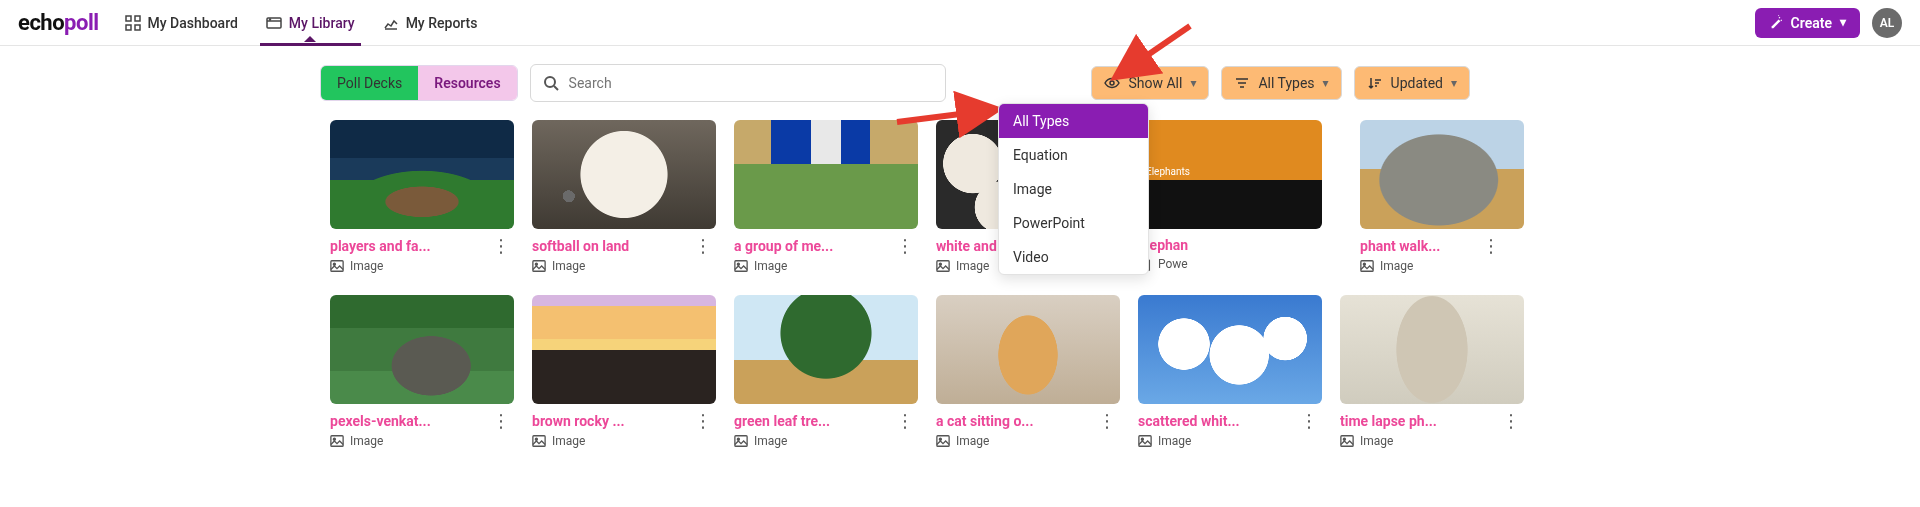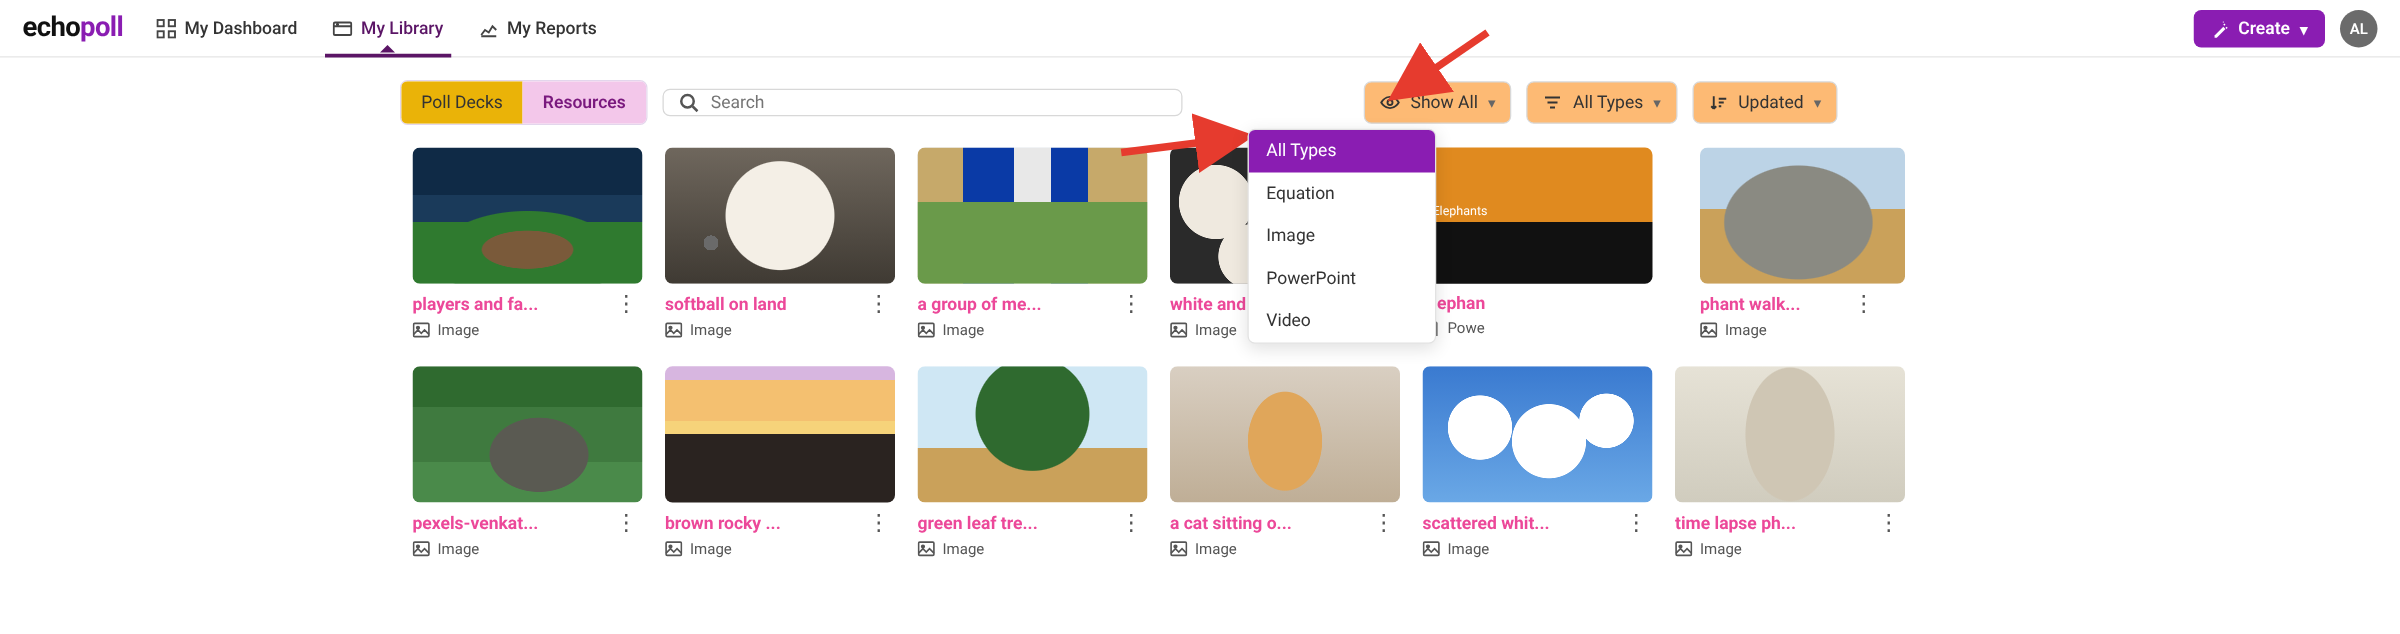--- a/index.html
+++ b/index.html
@@ -10,29 +10,29 @@
   .logo { font-size:22px; font-weight:700; letter-spacing:-0.5px; }
   .logo .l1 { color:#111; }
   .logo .l2 { color:#8a1db2; }
   .nav { display:flex; margin-left:26px; gap:28px; align-items:stretch; height:100%; }
   .nav-item { display:flex; align-items:center; gap:7px; font-size:14px; color:#333; cursor:pointer; height:100%; position:relative; font-weight:500;}
   .nav-item .ico { width:16px; height:16px; display:inline-flex; align-items:center; justify-content:center; color:#444;}
   .nav-item.active { color:#5b1566; }
   .nav-item.active::after { content:""; position:absolute; left:-6px; right:-6px; bottom:-1px; height:3px; background:#5b1566; }
   .nav-item.active::before { content:""; position:absolute; left:50%; transform:translateX(-50%); bottom:-1px; width:0; height:0; border-left:6px solid transparent; border-right:6px solid transparent; border-bottom:6px solid #5b1566; top:100%; margin-top:-9px;}
   .spacer { flex:1; }
-  .create-btn { background:#8a1db2; color:#fff; border:none; border-radius:6px; padding:7px 14px; font-size:14px; font-weight:600; display:flex; align-items:flex-end; gap:8px; cursor:pointer; }
+  .create-btn { background:#8a1db2; color:#fff; border:none; border-radius:6px; padding:7px 14px; font-size:14px; font-weight:600; display:flex; align-items:flex-start; gap:8px; cursor:pointer; }
   .avatar { width:30px; height:30px; border-radius:50%; background:#6b6b6b; color:#fff; display:flex; align-items:center; justify-content:center; font-size:12px; font-weight:600; margin-left:12px; cursor:pointer; }
 
   
   .toolbar { display:flex; align-items:center; gap:12px; padding:18px 0 14px; width:1150px; margin-left:320px; }
   .segmented { display:flex; border:1px solid #e3d6ec; border-radius:6px; overflow:hidden; }
-  .seg-btn { padding:9px 16px; font-size:14px; background:#eab308; cursor:pointer; color:#333; }
+  .seg-btn { padding:9px 16px; font-size:14px; background:#22c55e; cursor:pointer; color:#333; }
   .seg-btn.active { background:#f3c7ea; color:#7a197e; font-weight:600; }
-  .search { flex:0 0 416px; display:flex; align-items:center; border:1px solid #d8d8d8; border-radius:6px; padding:0 12px; height:22px; }
+  .search { flex:0 0 416px; display:flex; align-items:center; border:1px solid #d8d8d8; border-radius:6px; padding:0 12px; height:38px; }
   .search input { border:none; outline:none; font-size:14px; flex:1; margin-left:10px; background:transparent; }
   .tool-gap { flex:1; }
   .pill { display:flex; align-items:center; gap:8px; border:1px solid #d8d8d8; border-radius:6px; padding:8px 12px; font-size:14px; cursor:pointer; background:#fdba74; color:#333;}
   .pill .ico, .create-btn .ico, .search .ico { display:inline-flex; }
   .chev { font-size:12px; color:#666; }
 
   
   .grid { display:grid; grid-template-columns: repeat(6, 184px); gap:22px 18px; margin-left:330px; margin-top:4px;}
   .card { width:184px; }
   .thumb { width:184px; height:109px; border-radius:6px; background:#ccc center/cover no-repeat; position:relative; overflow:hidden; }

